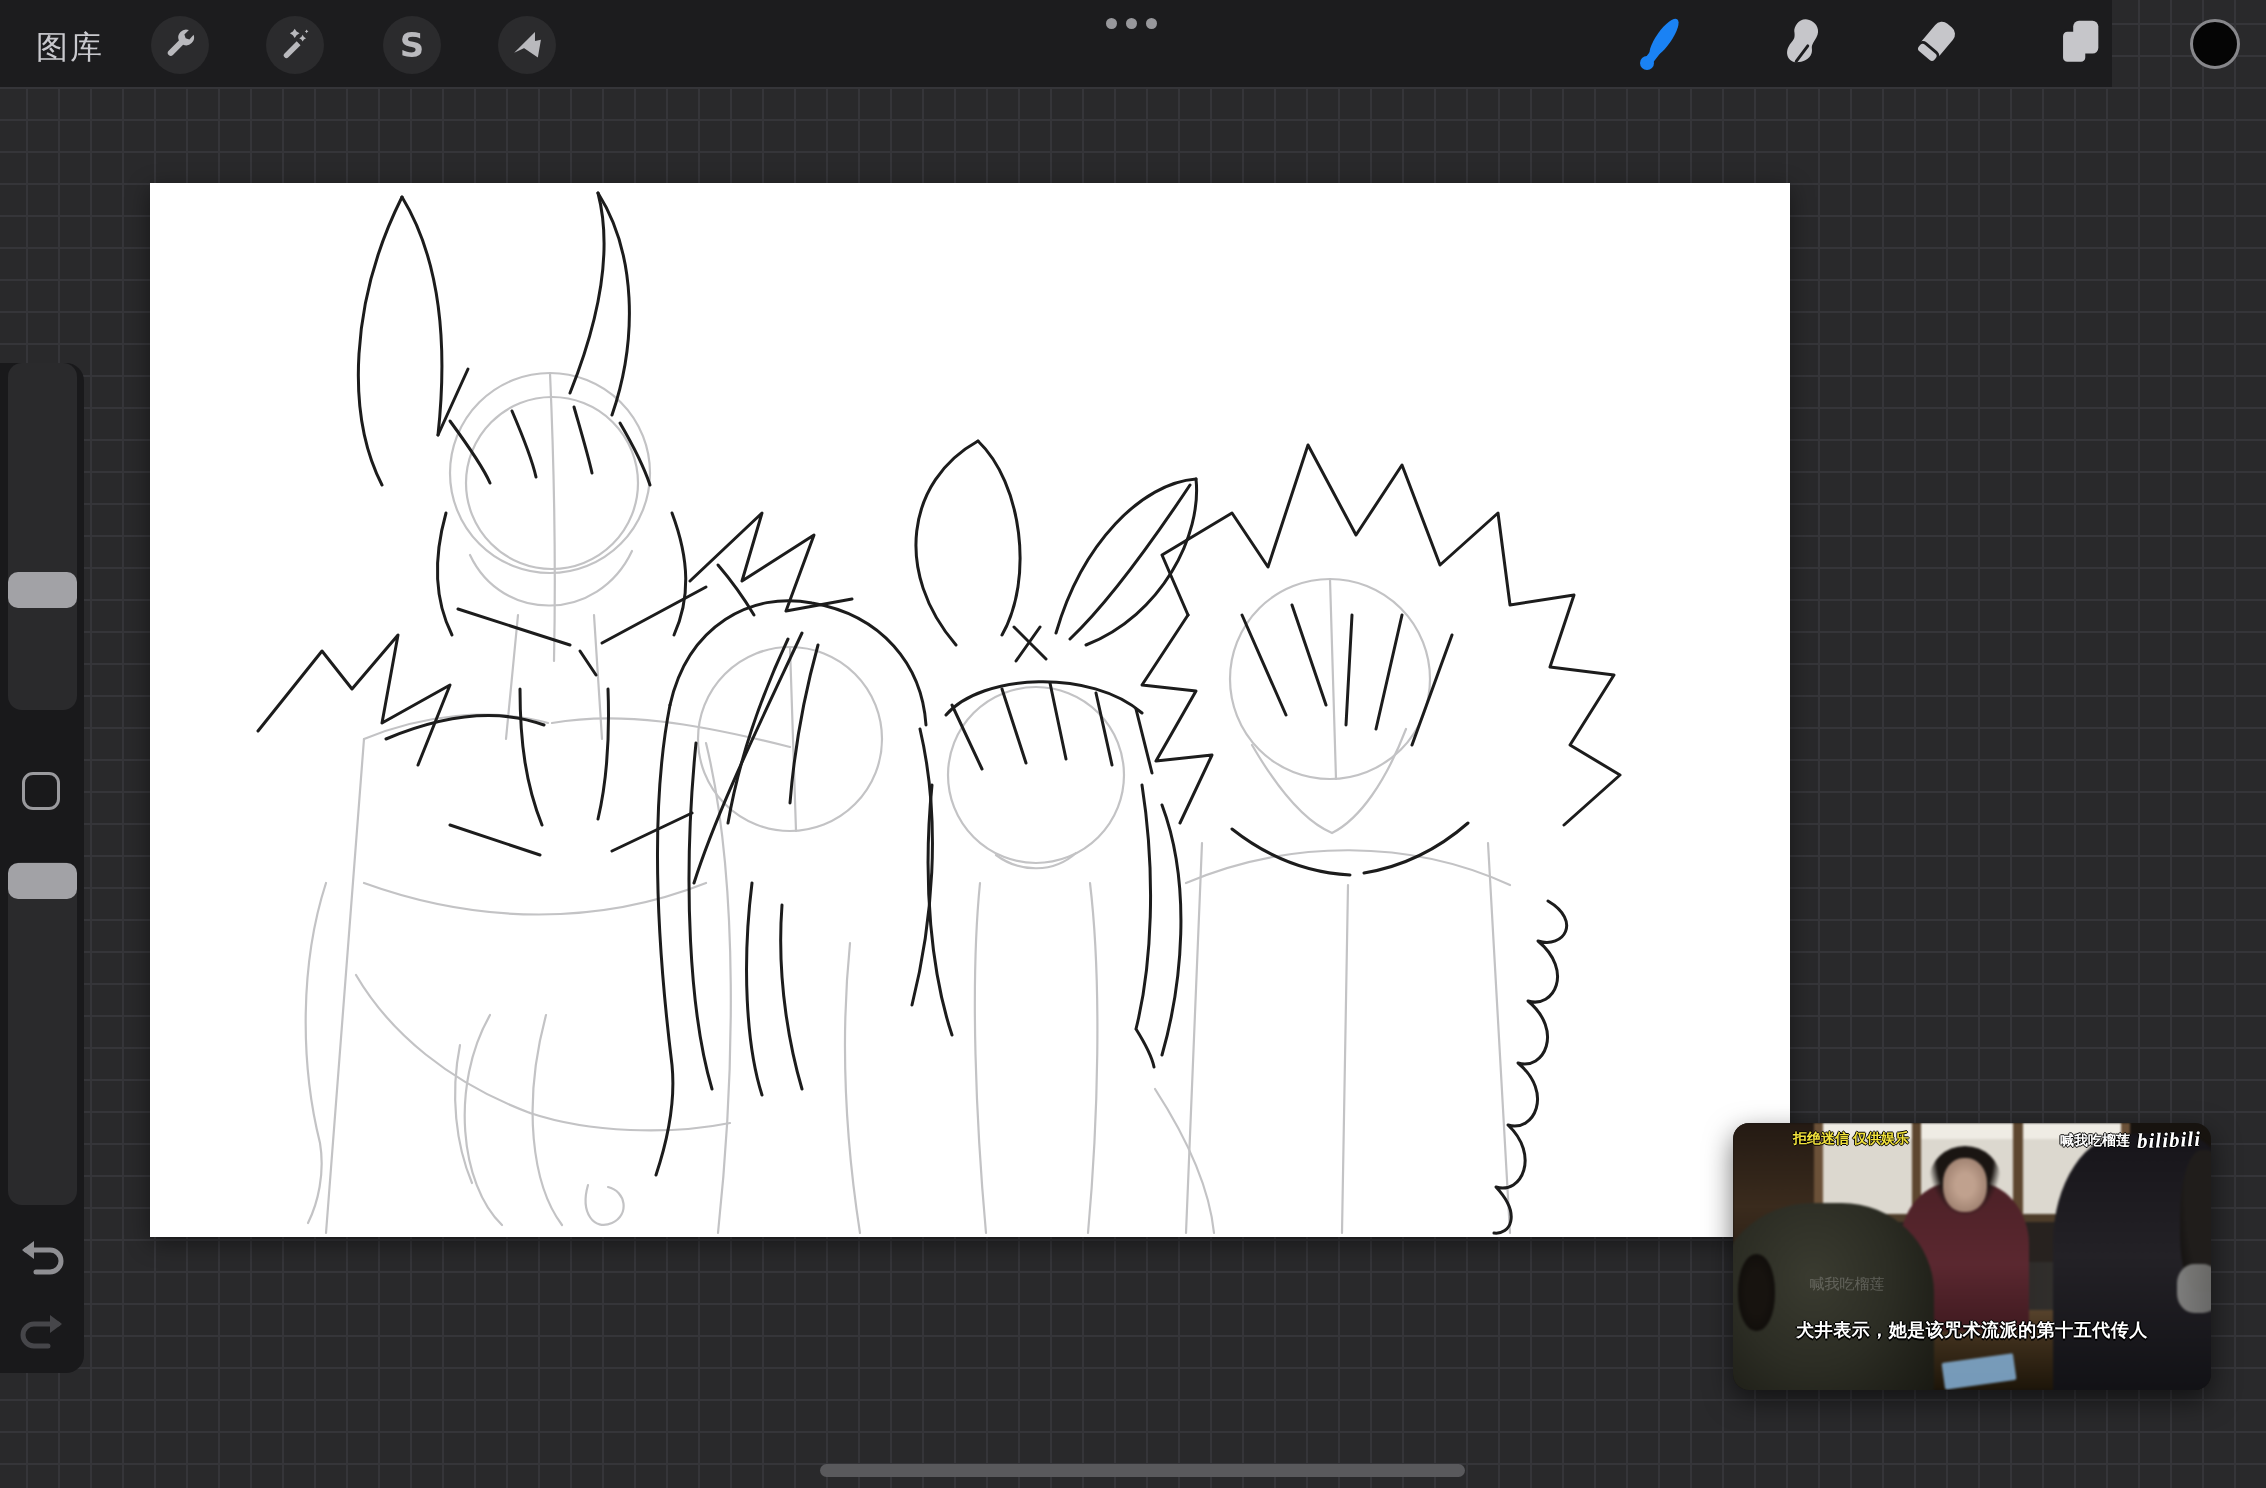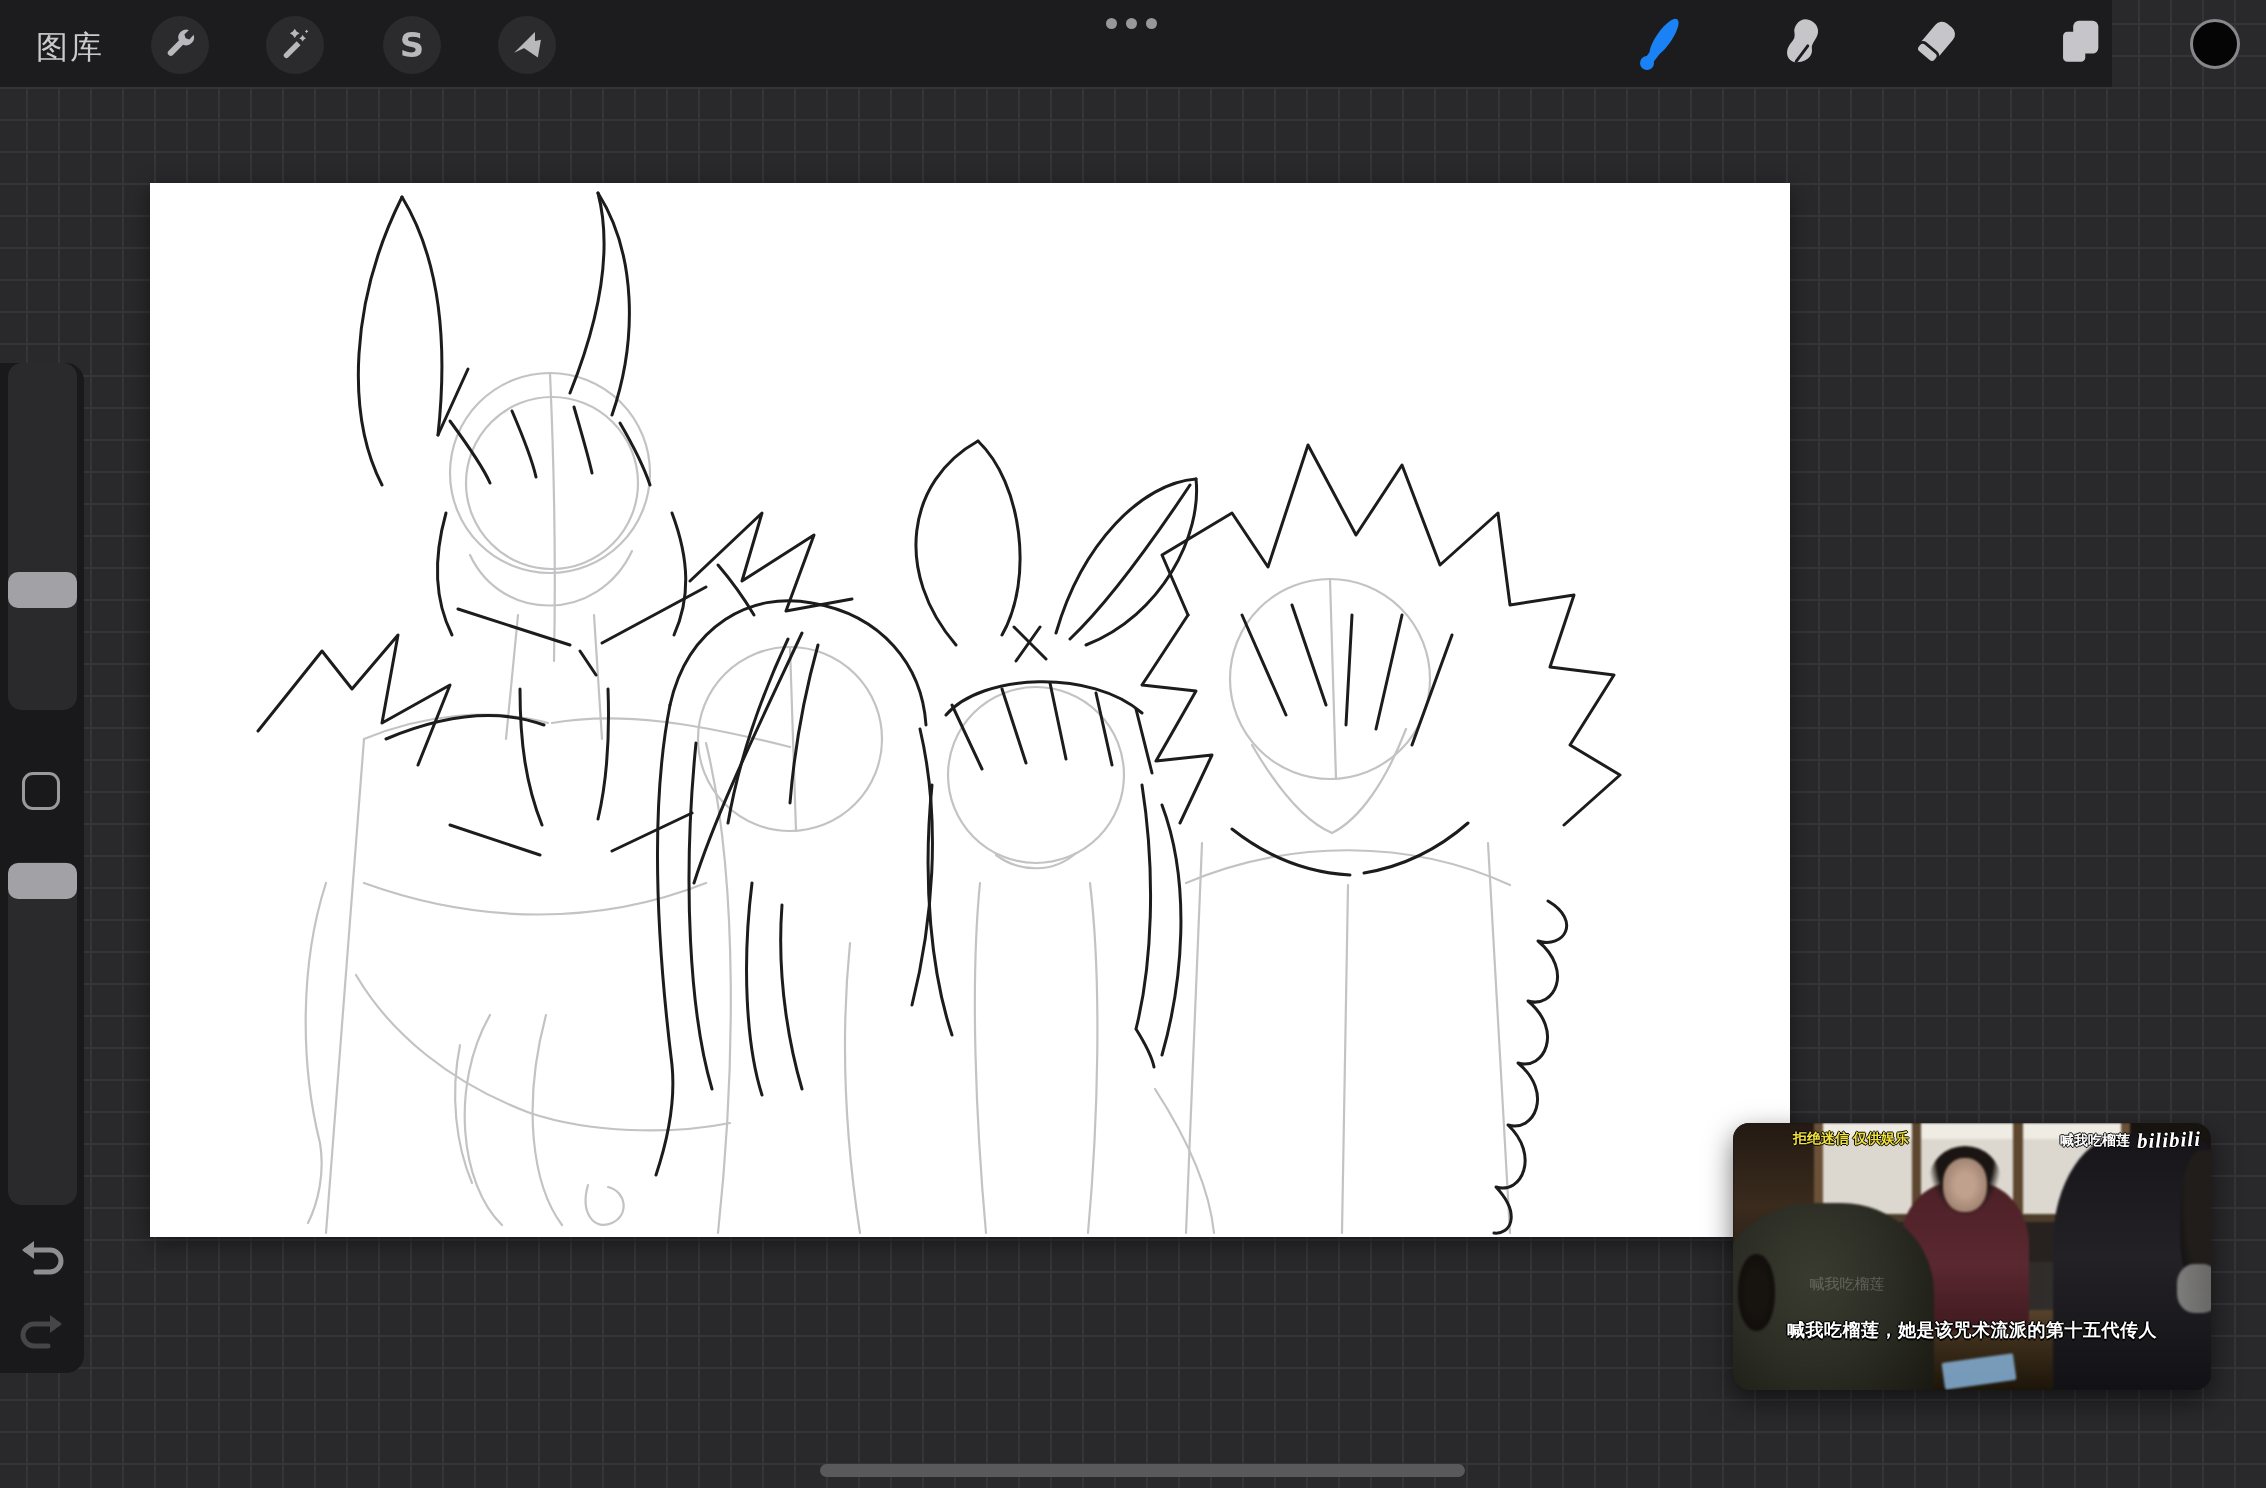--- a/index.html
+++ b/index.html
@@ -349,16 +349,16 @@
       <div class="scarf"></div>
     </div>
     <div class="paper"></div>
   </div>
   <div class="pip-caption-tl">拒绝迷信 仅供娱乐</div>
   <div class="pip-caption-tr">
     <span class="pip-uploader">喊我吃榴莲</span>
     <span class="pip-logo">bilibili</span>
   </div>
   <div class="pip-watermark">喊我吃榴莲</div>
-  <div class="pip-subtitle">喊我吃榴莲，她是该咒术流派的第十五代传人</div>
+  <div class="pip-subtitle">犬井表示，她是该咒术流派的第十五代传人</div>
 </div>
 
 <div class="home-indicator"></div>
 
 </body></html>

